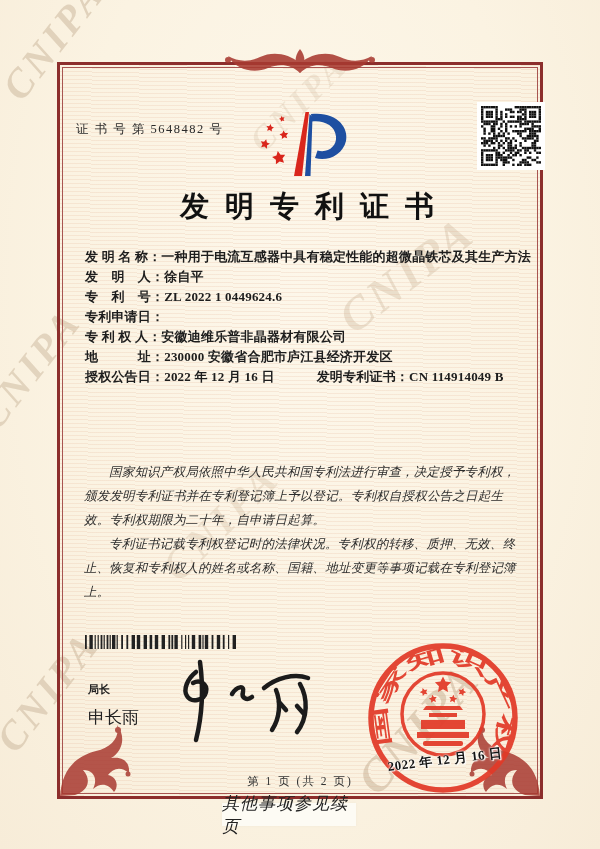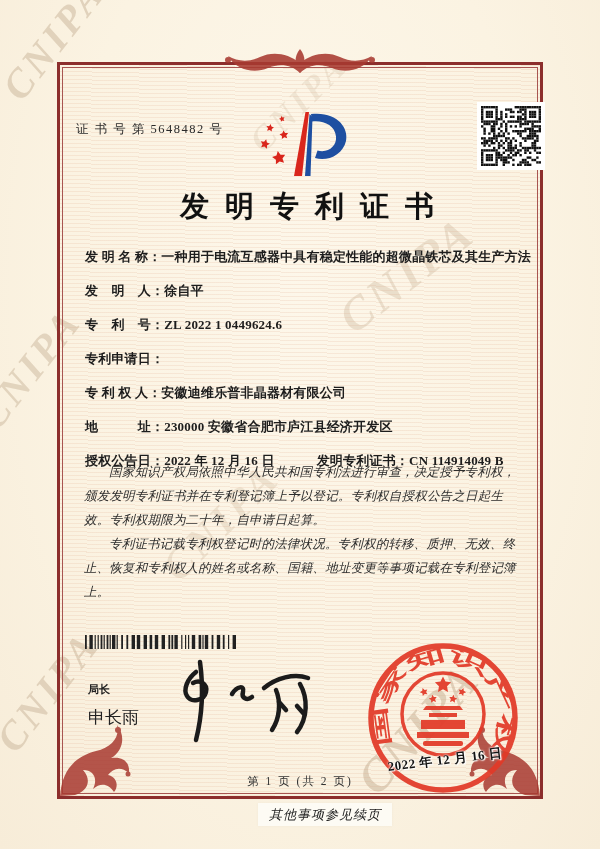--- a/index.html
+++ b/index.html
@@ -37,21 +37,21 @@
     color:#2a2a2a;letter-spacing:1.5px;margin-top:20px;
   }
   .logo{position:absolute;z-index:4;left:234px;top:102px;}
   .qr-box{position:absolute;z-index:4;left:477px;top:102px;width:68px;height:68px;background:#ffffff;
     display:flex;align-items:center;justify-content:center;}
   .title{
     position:absolute;z-index:4;left:0;top:180px;width:600px;margin:7px;text-align:center;
     font-size:29px;font-weight:700;color:#111;letter-spacing:16px;text-indent:16px;
   }
   
-  .fields{position:absolute;z-index:4;left:85px;top:247px;width:440px;display:flex;flex-direction:column;gap:14px;}
+  .fields{position:absolute;z-index:4;left:85px;top:247px;width:440px;display:flex;flex-direction:column;}
   .frow{display:flex;font-size:13px;line-height:20px;color:#1d1d1d;letter-spacing:.2px;white-space:nowrap;}
   .flabel{font-weight:700;}
   .fvalue{font-weight:600;}
   .flabel2{font-weight:700;margin-left:42px;}
   
   .body-text{
     position:absolute;z-index:4;left:84px;top:460px;width:438px;font-size:12.5px;line-height:24px;
     color:#2c2c2c;font-style:italic;letter-spacing:.2px;
   }
   .body-text p{margin:0;text-indent:2em;}
@@ -64,22 +64,22 @@
   .seal{position:absolute;z-index:4;left:363px;top:638px;opacity:.93;}
   .seal-date{
     position:absolute;z-index:5;left:370px;top:751px;width:150px;text-align:center;
     transform:rotate(-7deg);font-size:13px;font-weight:700;color:#151515;letter-spacing:.5px;
     text-shadow:0 0 2px #fff,0 0 3px #fff,1px 1px 1px #fff;white-space:nowrap;
   }
   .page-num{position:absolute;z-index:4;left:0;top:774px;width:600px;text-align:center;
     font-size:11.5px;color:#333;letter-spacing:2px;}
   .cont-tab{
     position:absolute;z-index:4;left:222px;top:803px;width:134px;height:23px;background:#fdfbf4;
-    display:flex;align-items:center;justify-content:center;font-size:13px;font-style:italic;
-    color:#222;letter-spacing:1px;box-shadow:0 0 3px rgba(0,0,0,.04);margin-left:36px;
+    display:flex;align-items:center;justify-content:center;font-size:17px;font-style:italic;
+    color:#222;letter-spacing:1px;box-shadow:0 0 3px rgba(0,0,0,.04);
   }
 </style>
 </head>
 <body>
 
 <div class="page">
 
   <span class="wm wm1">CNIPA</span>
   <span class="wm wm2">CNIPA</span>
   <span class="wm wm3">CNIPA</span>

